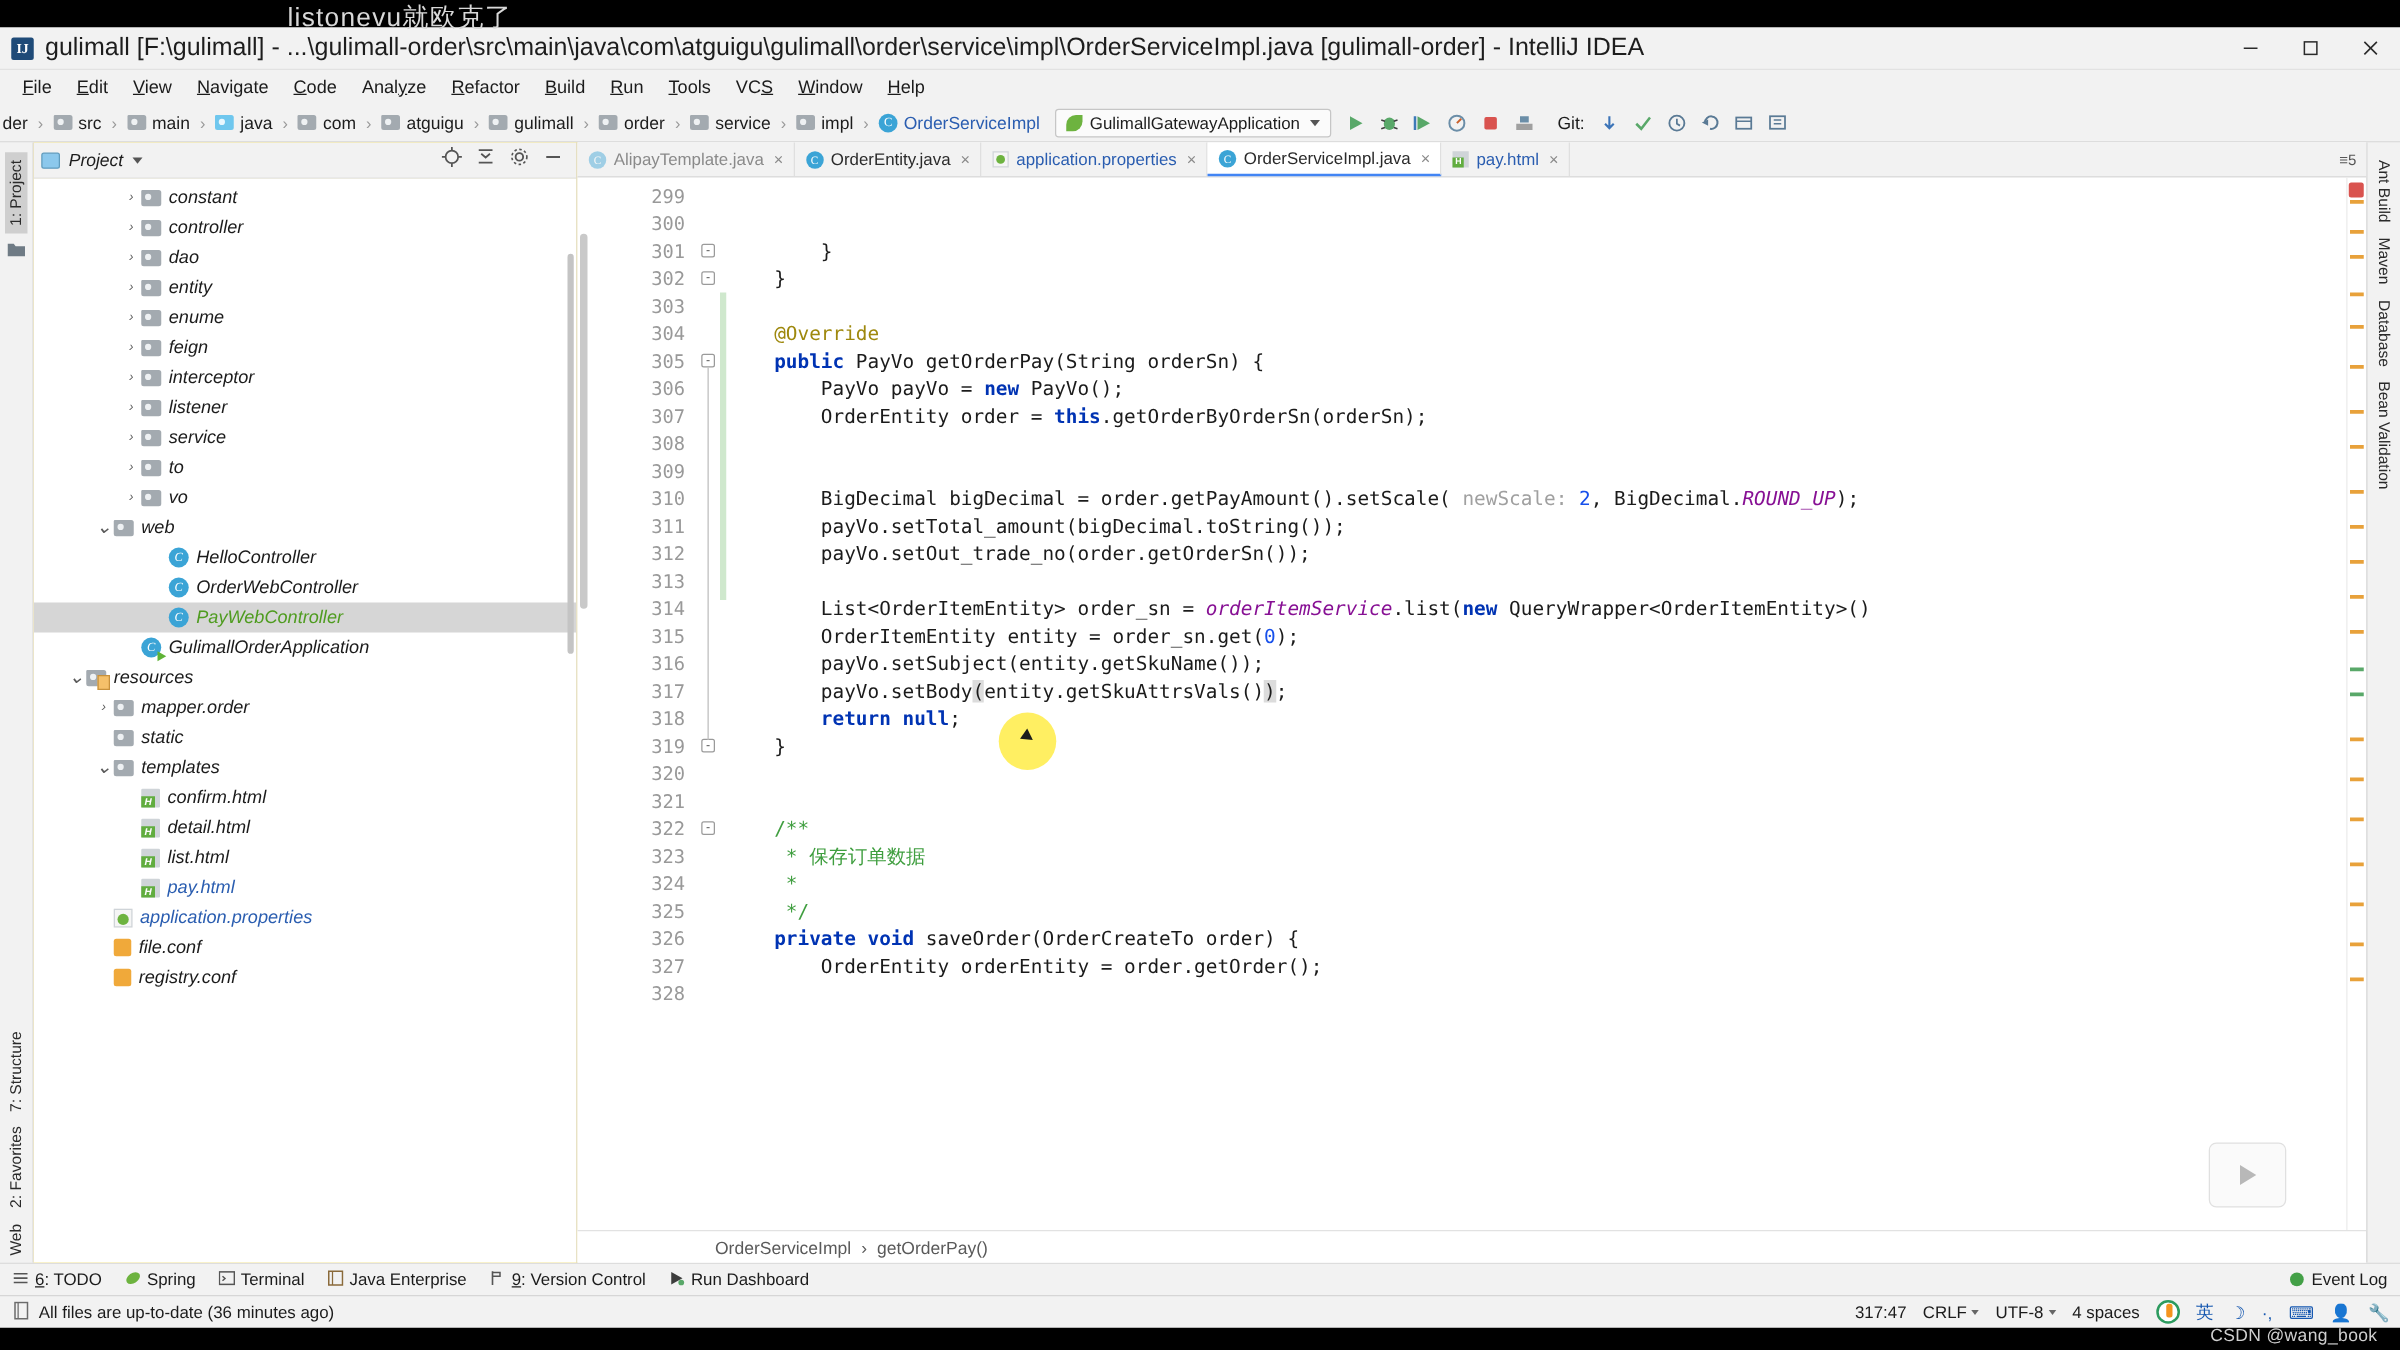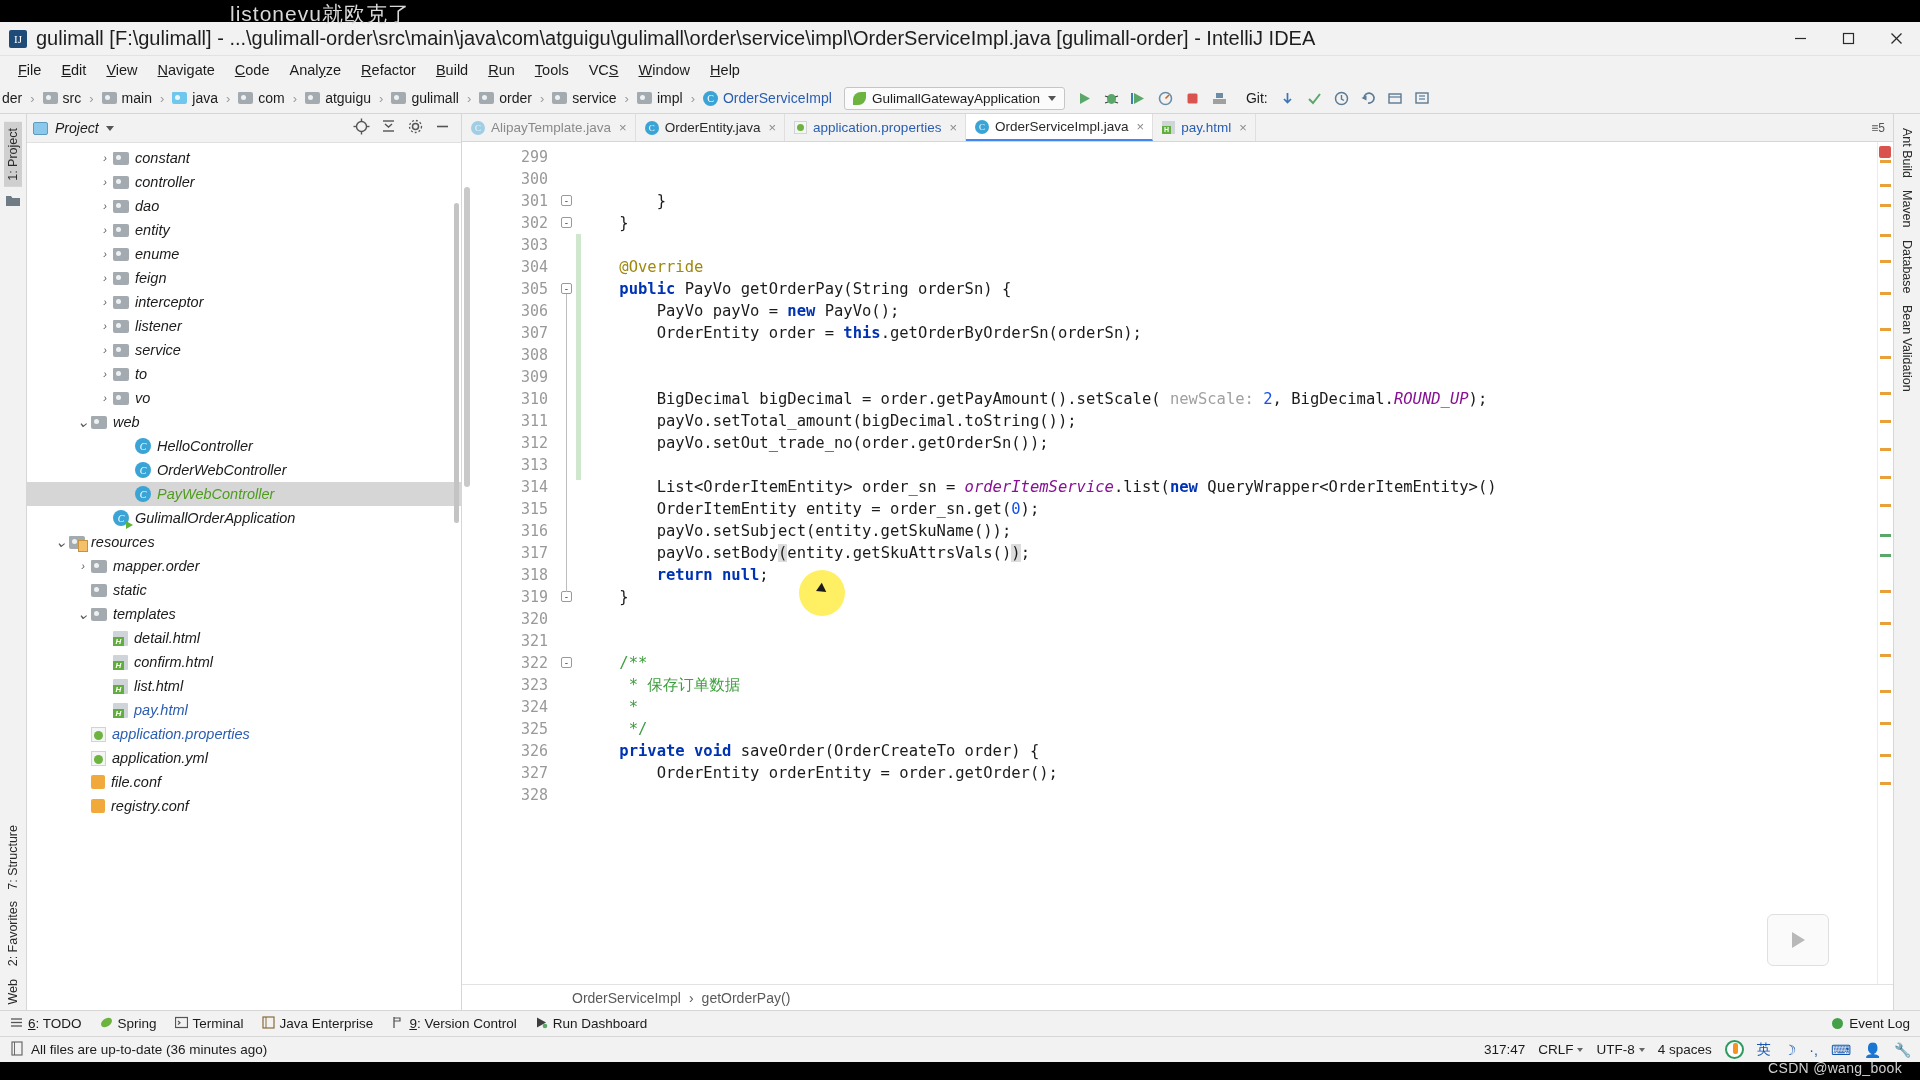--- a/index.html
+++ b/index.html
@@ -40,21 +40,21 @@
   .titlebar {
     height: 34px; min-height: 34px;
     background: #f2f2f2;
     display: flex; align-items: center;
     border-bottom: 1px solid #e2e2e2;
     position: relative;
   }
   .app-icon {
     width: 18px; height: 18px; margin-left: 9px; margin-right: 9px;
     background: #1f4b78; color: #fff;
-    font-size: 11px; font-weight: normal;
+    font-size: 11px; font-weight: bold;
     display: flex; align-items: center; justify-content: center;
     border-radius: 2px;
     font-family: "Liberation Serif", serif;
   }
   .title-text {
     font-size: 20px; color: #1d1d1d; white-space: nowrap;
   }
   .win-btns { margin-left: auto; display: flex; height: 34px; }
   .win-btn {
     width: 48px; height: 34px;
@@ -753,46 +753,41 @@
               <span class="t-label">static</span>
             </div>
             <div class="trow" style="padding-left: 48px;">
               <span class="arrow" style="font-size: 15px; line-height: 8px;">⌄</span>
               <span class="t-folder"></span>
               <span class="t-label">templates</span>
             </div>
             <div class="trow" style="padding-left: 70px;">
               <span class="arrow none">›</span>
               <span class="t-html"></span>
+              <span class="t-label">confirm.html</span>
+            </div>
+            <div class="trow" style="padding-left: 70px;">
+              <span class="arrow none">›</span>
+              <span class="t-html"></span>
               <span class="t-label">detail.html</span>
-            </div>
-            <div class="trow" style="padding-left: 70px;">
-              <span class="arrow none">›</span>
-              <span class="t-html"></span>
-              <span class="t-label">confirm.html</span>
             </div>
             <div class="trow" style="padding-left: 70px;">
               <span class="arrow none">›</span>
               <span class="t-html"></span>
               <span class="t-label">list.html</span>
             </div>
             <div class="trow" style="padding-left: 70px;">
               <span class="arrow none">›</span>
               <span class="t-html"></span>
               <span class="t-label blue">pay.html</span>
             </div>
             <div class="trow" style="padding-left: 48px;">
               <span class="arrow none">›</span>
               <span class="t-props"></span>
               <span class="t-label blue">application.properties</span>
-            </div>
-            <div class="trow" style="padding-left: 48px;">
-              <span class="arrow none">›</span>
-              <span class="t-props"></span>
-              <span class="t-label">application.yml</span>
             </div>
             <div class="trow" style="padding-left: 48px;">
               <span class="arrow none">›</span>
               <span class="t-conf"></span>
               <span class="t-label">file.conf</span>
             </div>
             <div class="trow" style="padding-left: 48px;">
               <span class="arrow none">›</span>
               <span class="t-conf"></span>
               <span class="t-label">registry.conf</span>

